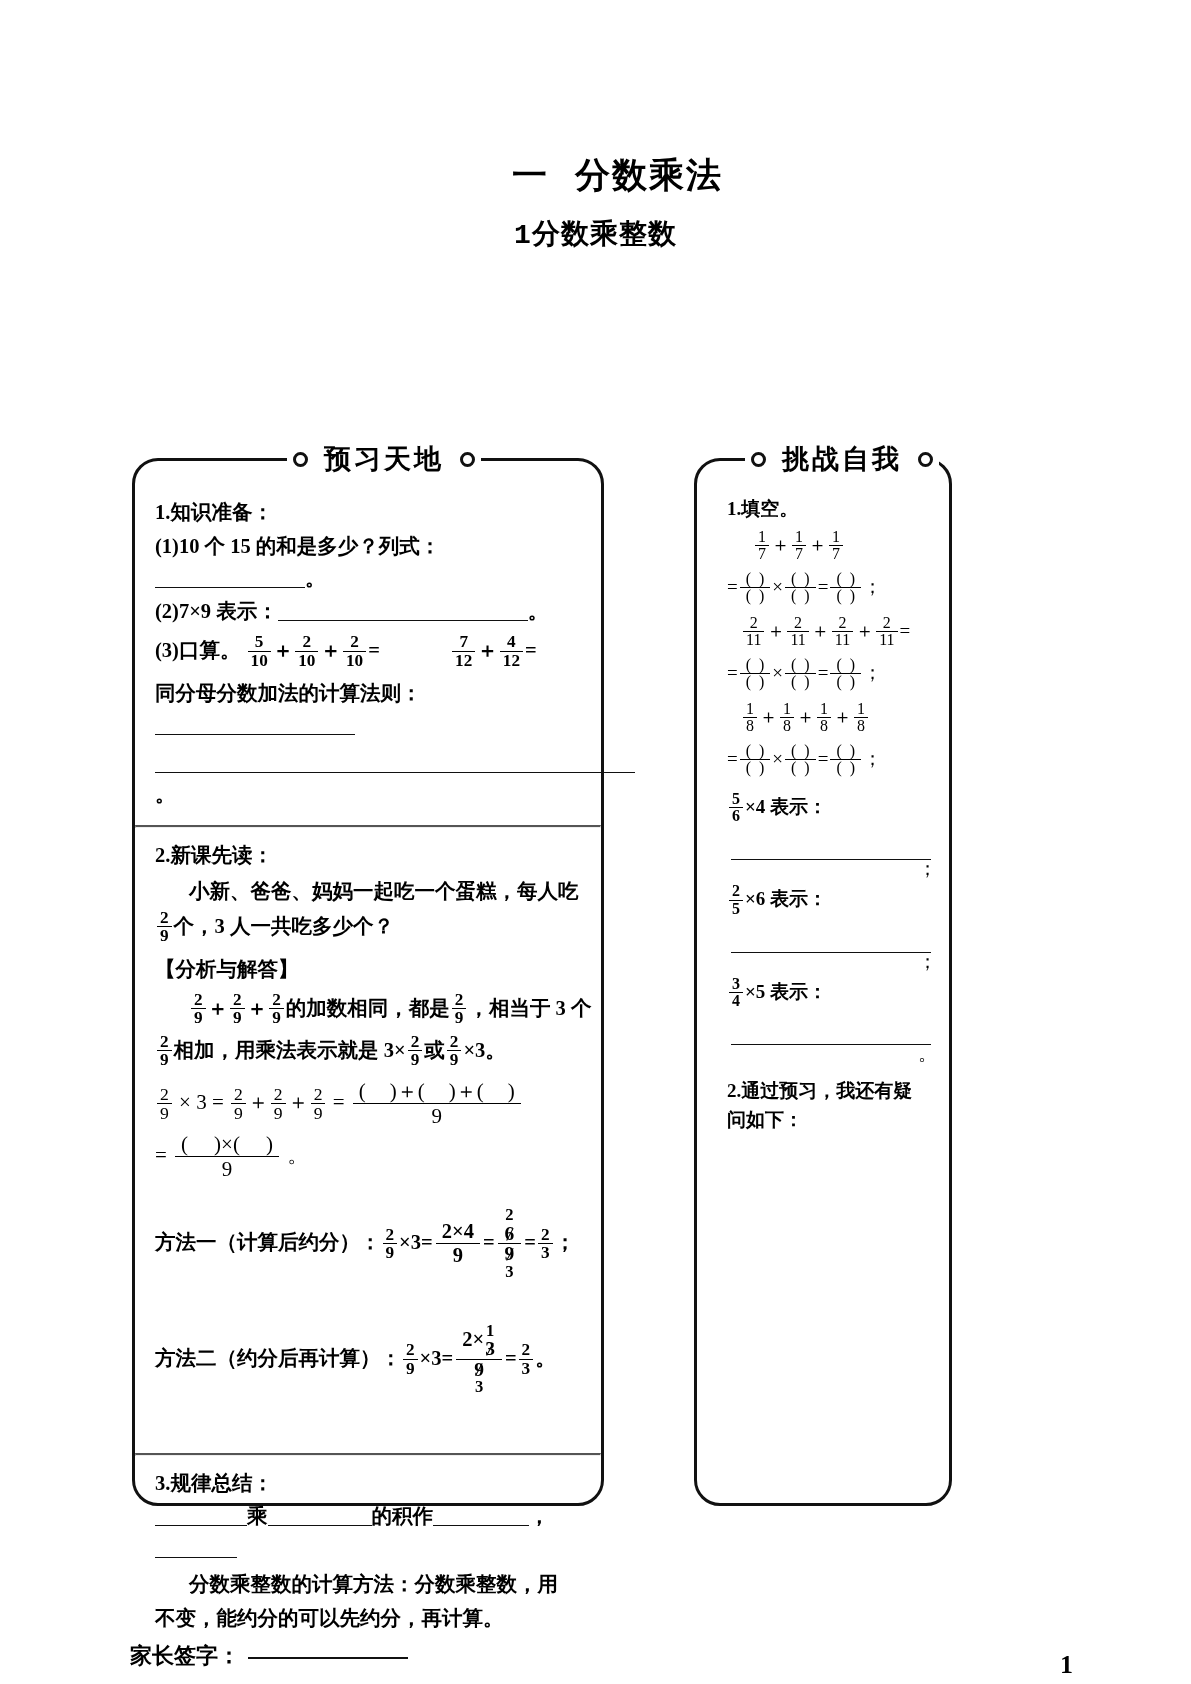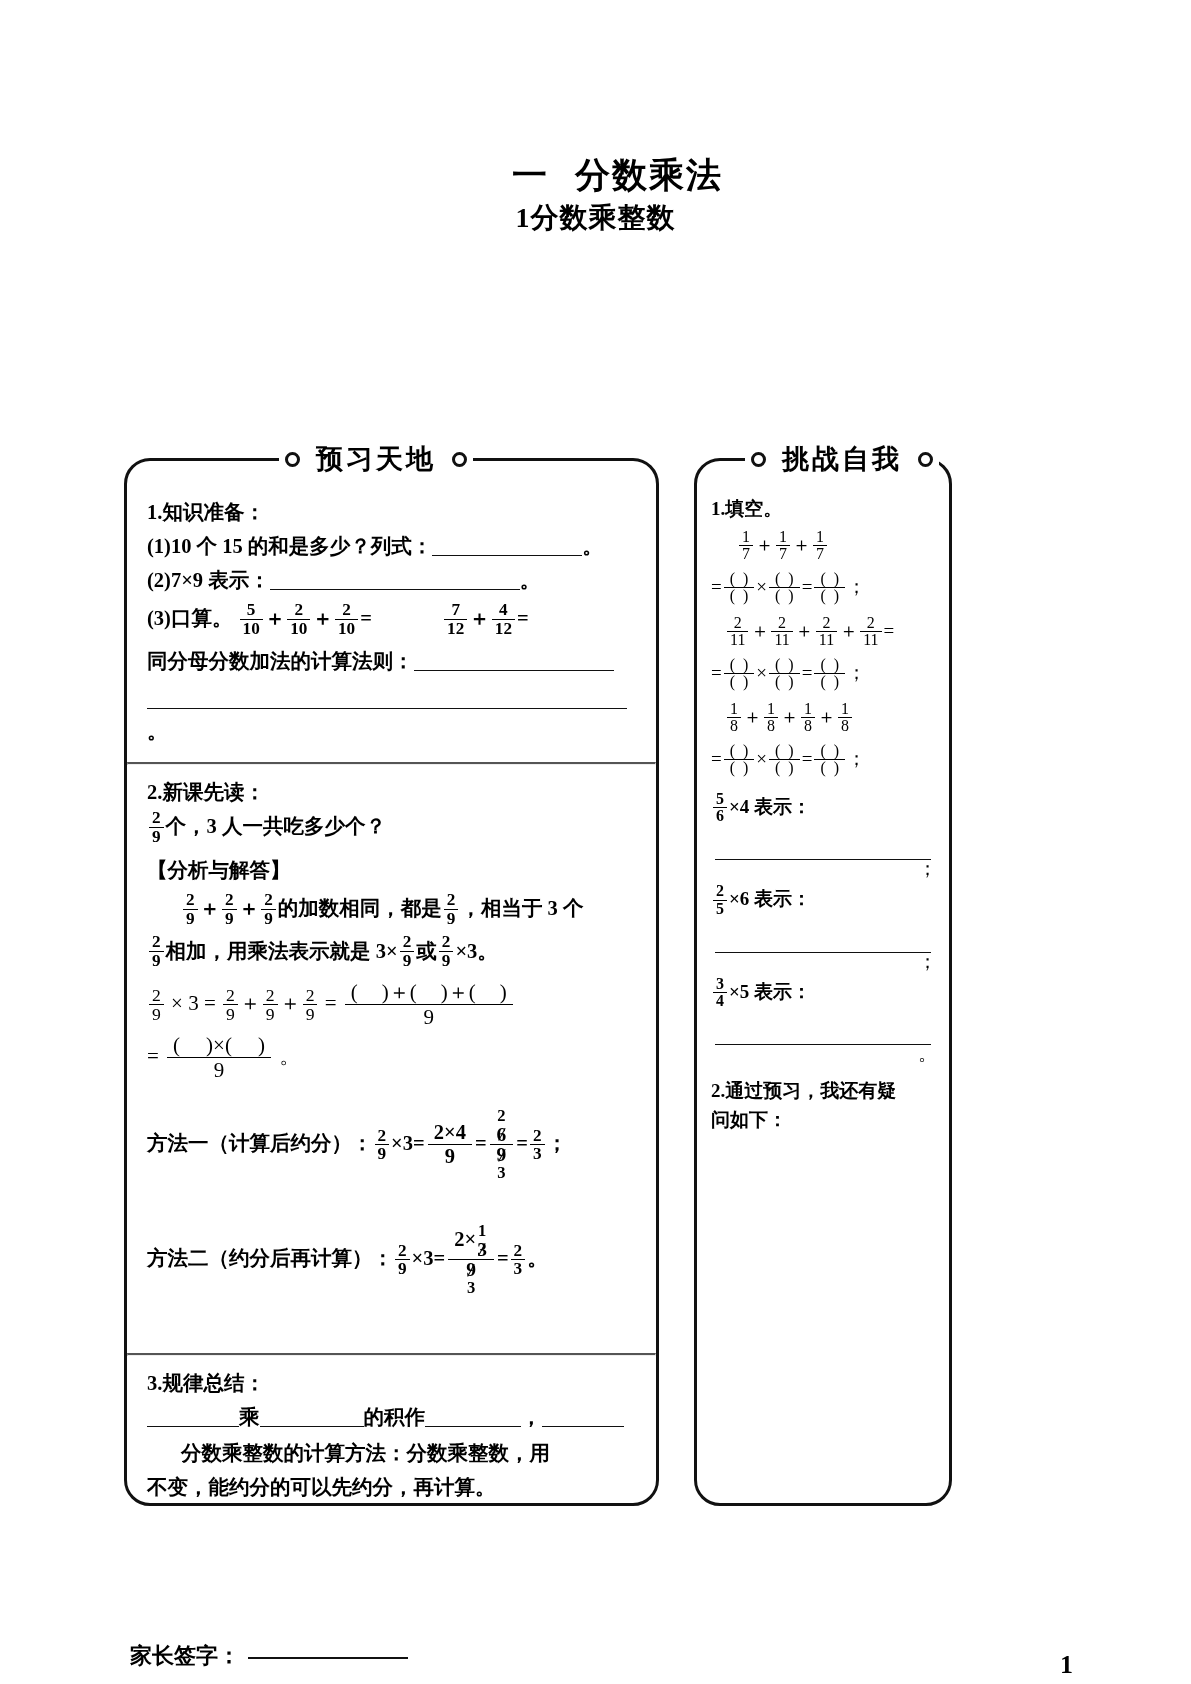--- a/index.html
+++ b/index.html
@@ -20,37 +20,38 @@
     letter-spacing:2px;
     margin-top:152px;
     padding-left:44px;
   }
   .title-main .num{margin-right:26px;}
   .title-sub{
     text-align:center;
     font-size:28px;
     font-weight:bold;
     letter-spacing:1px;
-    margin-top:0;
+    margin-top:16px;
+    font-family:Liberation Mono, monospace;
   }
 
   
   .panels{
     position:absolute;
     left:0;top:288px;width:1191px;
   }
   .panel{
     position:absolute;
     border:3px solid #111;
     border-radius:26px;
     background:#fff;
     box-sizing:border-box;
   }
-  .panel-left{left:124px;top:18px;width:535px;height:1048px;}
-  .panel-right{left:694px;top:18px;width:258px;height:1048px;}
+  .panel-left{left:132px;top:18px;width:472px;height:1048px;}
+  .panel-right{left:694px;top:18px;width:258px;height:1048px;padding-left:16px;}
 
   
   .banner{
     position:absolute;
     top:-22px;
     display:flex;
     align-items:center;
     background:#fff;
     padding:0 6px;
     height:40px;
@@ -203,20 +204,23 @@
         <div class="row bold" style="margin-top:6px;">
           <span class="ul" style="width:480px"></span><span>。</span>
         </div>
       </div>
 
       <hr class="divider" style="margin-top:14px;">
 
       <div class="sec2 body-txt">
         <div class="row bold">2.新课先读：</div>
 
+        <div class="row bold" style="margin-top:4px;">
+          <span class="ind"></span><span>小新、爸爸、妈妈一起吃一个蛋糕，每人吃</span>
+        </div>
         <div class="row bold">
           <span class="fr">
               <span class="n">2</span>
               <span class="d">9</span>
             </span><span>个，3 人一共吃多少个？</span>
         </div>
 
         <div class="row bold" style="margin-top:8px;">【分析与解答】</div>
 
         <div class="row bold" style="margin-top:6px;">

